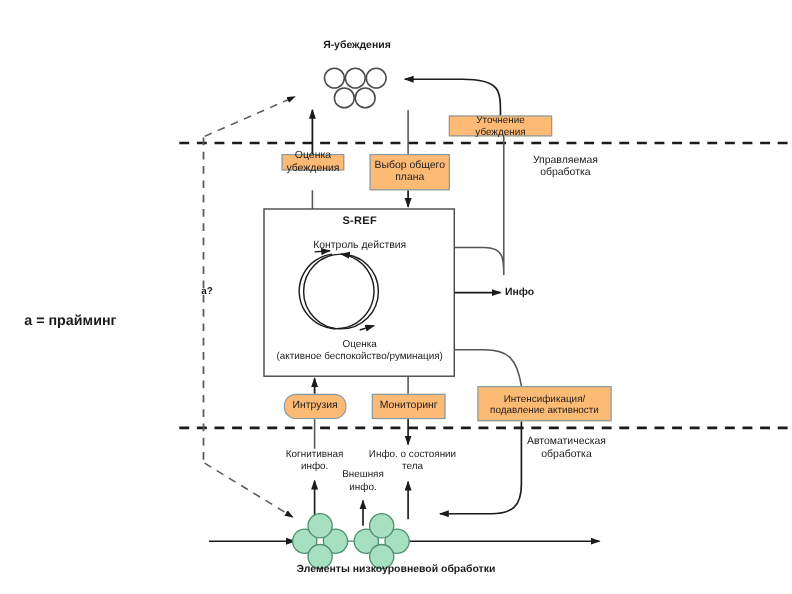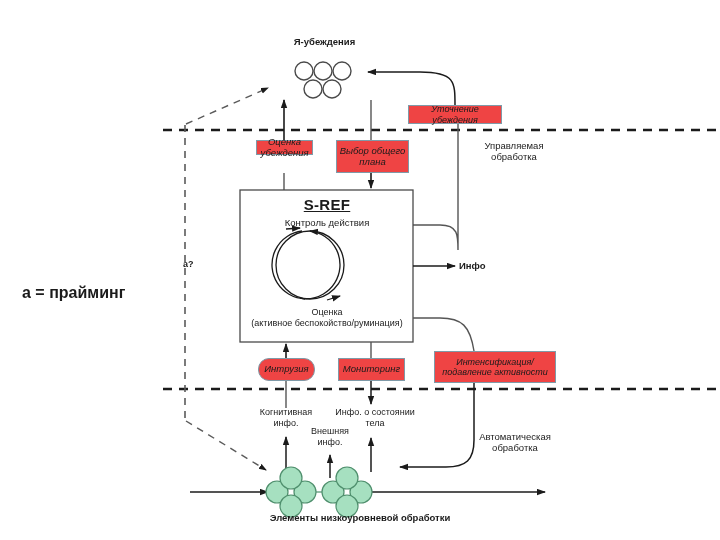--- a/index.html
+++ b/index.html
@@ -3,40 +3,39 @@
 <meta charset="utf-8">
 <style>
   html,body{margin:0;padding:0;background:#ffffff;}
   body{width:720px;height:540px;overflow:hidden;
        font-family:"Liberation Sans","DejaVu Sans",sans-serif;}
   #stage{position:relative;width:720px;height:540px;background:#ffffff;}
   svg#canvas{position:absolute;left:0;top:0;width:720px;height:540px;}
   .boxlabel{
     position:absolute;
     box-sizing:border-box;
-    background:#ef4444;
+    background:#fdba74;
     border:1px solid #7f9aa8;
     color:#1b1b1b;
     display:flex;align-items:center;justify-content:center;
     text-align:center;
     line-height:1.15;
     font-size:9.5px;
     padding:1px 2px;
-    font-style:italic;
   }
   .plaintext{
     position:absolute;
     color:#1b1b1b;
     text-align:center;
     line-height:1.2;
     font-size:9.5px;
     white-space:pre-line;
   }
-  #title-sref{font-size:15px;font-weight:bold;letter-spacing:.3px;text-decoration:underline;}
-  #label-priming{font-size:16px;font-weight:bold;}
+  #title-sref{font-size:10px;font-weight:bold;letter-spacing:.3px;}
+  #label-priming{font-size:13px;font-weight:bold;}
   #label-low-level{font-size:9.5px;font-weight:bold;}
   #label-beliefs{font-size:9.5px;font-weight:bold;}
   #label-end{font-size:9.5px;font-weight:bold;}
   #label-a{font-size:9px;font-weight:bold;}
 </style>
 </head>
 <body>
 
 <div id="stage">
 
@@ -193,21 +192,21 @@
 
   <div class="plaintext" id="label-priming" style="left:22px;top:283px;width:140px;text-align:left;">a = прайминг</div>
 
   <div class="boxlabel" style="left:258px;top:358px;width:57px;height:23px;border-radius:11px;">Интрузия</div>
 
   <div class="boxlabel" style="left:338px;top:358px;width:67px;height:23px;">Мониторинг</div>
 
   <div class="boxlabel" style="left:434px;top:351px;width:122px;height:32px;font-size:9px;">Интенсификация/
 подавление активности</div>
 
-  <div class="plaintext" style="left:462px;top:396px;width:106px;margin-top:35px;">Автоматическая
+  <div class="plaintext" style="left:462px;top:396px;width:106px;">Автоматическая
 обработка</div>
 
   <div class="plaintext" style="left:252px;top:407px;width:68px;font-size:9px;">Когнитивная
 инфо.</div>
 
   <div class="plaintext" style="left:304px;top:426px;width:52px;font-size:9px;">Внешняя
 инфо.</div>
 
   <div class="plaintext" id="label-low-level" style="left:235px;top:512px;width:250px;">Элементы низкоуровневой обработки</div>
 

